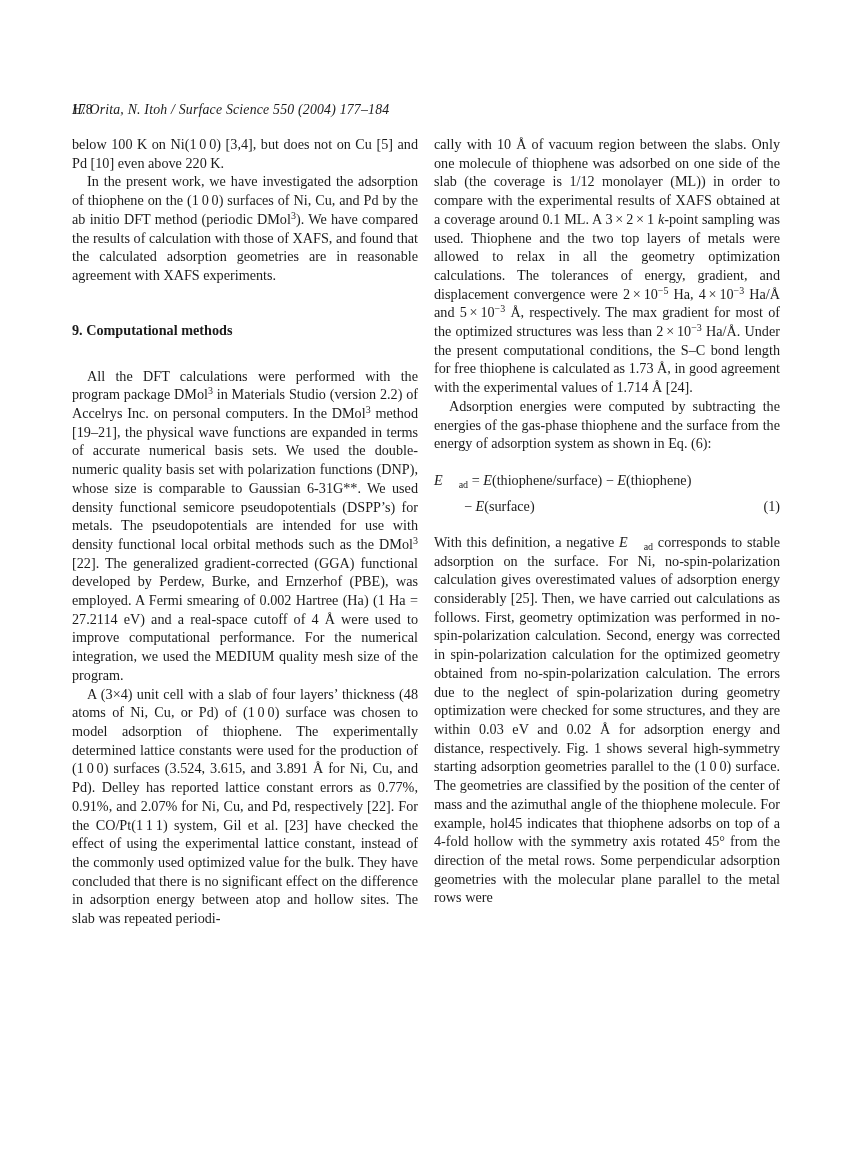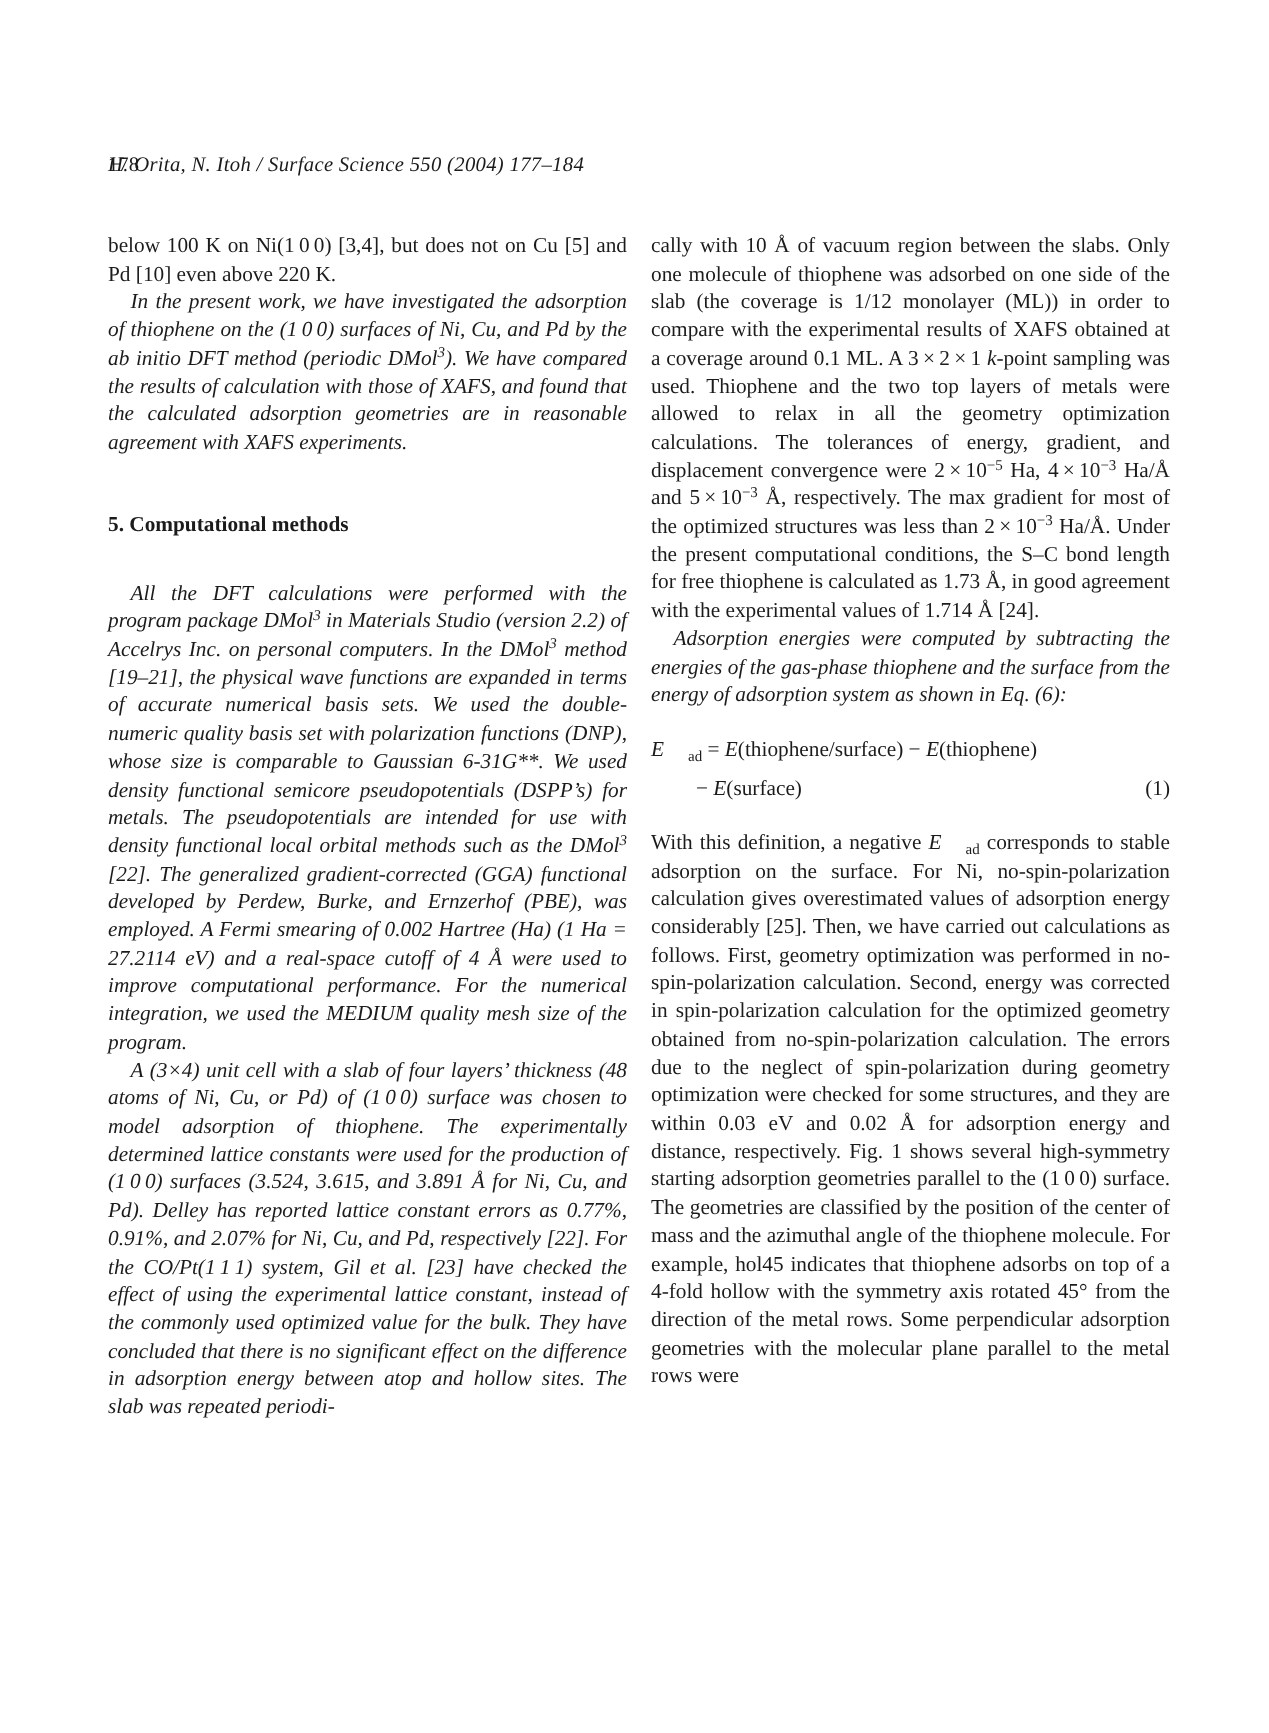--- a/index.html
+++ b/index.html
@@ -26,32 +26,32 @@
     font-style: normal;
   }
   .running-head {
     display: block;
     text-align: left;
     font-style: italic;
     letter-spacing: 0.2px;
   }
   .columns {
     position: absolute;
-    top: 155px; left: 72px; width: 708px;
+    top: 135px; left: 72px; width: 708px;
     display: flex; gap: 16px;
   }
   .col {
     width: 346px;
     font-size: 14.2px;
     line-height: 18.7px;
     text-align: justify;
     hyphens: auto;
   }
   p { margin: 0; }
-  p.indent { text-indent: 15px; font-style: italic; }
+  p.indent { text-indent: 15px; }
   .section-heading {
     font-size: 14.2px;
     font-weight: bold;
     text-align: left;
     margin: 36px 0 27px 0;
     line-height: 19px;
   }
   sub, sup { font-size: 10px; line-height: 0; }
   sub { vertical-align: -3px; padding-left: 16px; }
   sup { vertical-align: 5px; }
@@ -74,21 +74,21 @@
   <div class="page-header">
     <span class="page-num">178</span>
     <span class="running-head">H. Orita, N. Itoh / Surface Science 550 (2004) 177–184</span>
   </div>
 
   <div class="columns">
 
     <div class="col">
       <p class="noindent">below 100 K on Ni(1 0 0) [3,4], but does not on Cu [5] and Pd [10] even above 220 K.</p>
       <p class="indent">In the present work, we have investigated the adsorption of thiophene on the (1 0 0) surfaces of Ni, Cu, and Pd by the ab initio DFT method (periodic DMol<sup>3</sup>). We have compared the results of calculation with those of XAFS, and found that the calculated adsorption geometries are in reasonable agreement with XAFS experiments.</p>
-      <h2 class="section-heading">5. Computational methods</h2>
+      <h2 class="section-heading">9. Computational methods</h2>
       <p class="indent">All the DFT calculations were performed with the program package DMol<sup>3</sup> in Materials Studio (version 2.2) of Accelrys Inc. on personal computers. In the DMol<sup>3</sup> method [19–21], the physical wave functions are expanded in terms of accurate numerical basis sets. We used the double-numeric quality basis set with polarization functions (DNP), whose size is comparable to Gaussian 6-31G**. We used density functional semicore pseudopotentials (DSPP’s) for metals. The pseudopotentials are intended for use with density functional local orbital methods such as the DMol<sup>3</sup> [22]. The generalized gradient-corrected (GGA) functional developed by Perdew, Burke, and Ernzerhof (PBE), was employed. A Fermi smearing of 0.002 Hartree (Ha) (1 Ha = 27.2114 eV) and a real-space cutoff of 4 Å were used to improve computational performance. For the numerical integration, we used the MEDIUM quality mesh size of the program.</p>
       <p class="indent">A (3×4) unit cell with a slab of four layers’ thickness (48 atoms of Ni, Cu, or Pd) of (1 0 0) surface was chosen to model adsorption of thiophene. The experimentally determined lattice constants were used for the production of (1 0 0) surfaces (3.524, 3.615, and 3.891 Å for Ni, Cu, and Pd). Delley has reported lattice constant errors as 0.77%, 0.91%, and 2.07% for Ni, Cu, and Pd, respectively [22]. For the CO/Pt(1 1 1) system, Gil et al. [23] have checked the effect of using the experimental lattice constant, instead of the commonly used optimized value for the bulk. They have concluded that there is no significant effect on the difference in adsorption energy between atop and hollow sites. The slab was repeated periodi-</p>
     </div>
 
     <div class="col">
       <p class="noindent">cally with 10 Å of vacuum region between the slabs. Only one molecule of thiophene was adsorbed on one side of the slab (the coverage is 1/12 monolayer (ML)) in order to compare with the experimental results of XAFS obtained at a coverage around 0.1 ML. A 3 × 2 × 1 <i>k</i>-point sampling was used. Thiophene and the two top layers of metals were allowed to relax in all the geometry optimization calculations. The tolerances of energy, gradient, and displacement convergence were 2 × 10<sup>−5</sup> Ha, 4 × 10<sup>−3</sup> Ha/Å and 5 × 10<sup>−3</sup> Å, respectively. The max gradient for most of the optimized structures was less than 2 × 10<sup>−3</sup> Ha/Å. Under the present computational conditions, the S–C bond length for free thiophene is calculated as 1.73 Å, in good agreement with the experimental values of 1.714 Å [24].</p>
       <p class="indent">Adsorption energies were computed by subtracting the energies of the gas-phase thiophene and the surface from the energy of adsorption system as shown in Eq. (6):</p>
       <div class="equation">
         <div class="eq-body">
           <div class="eq-line"><i>E</i><sub>ad</sub> = <i>E</i>(thiophene/surface) − <i>E</i>(thiophene)</div>

